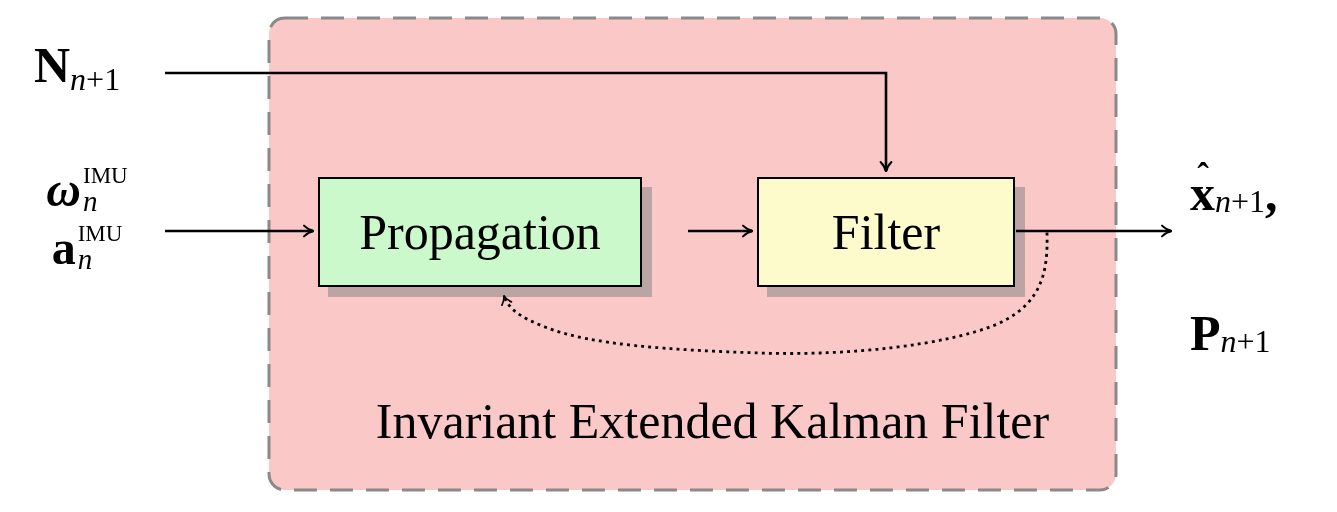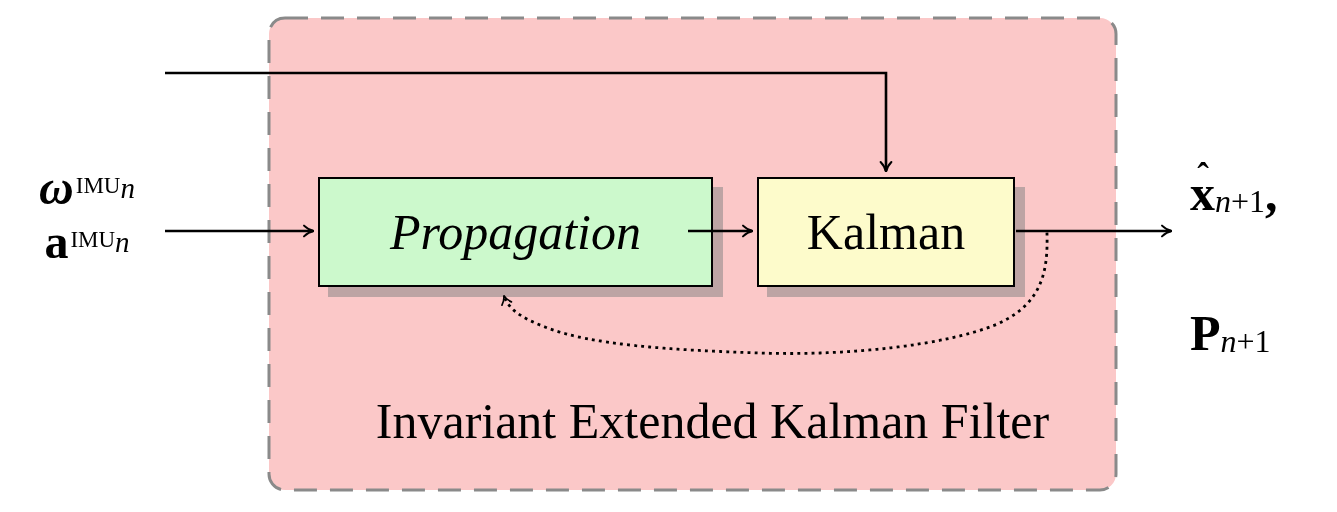--- a/index.html
+++ b/index.html
@@ -11,21 +11,21 @@
   #bg-layer{z-index:0;}
   #line-layer{z-index:3;}
 
   .block{
     position:absolute;z-index:2;box-sizing:border-box;
     display:flex;align-items:center;justify-content:center;
     border:2.6px solid #000;
     box-shadow:10px 10px 0 rgba(128,128,128,0.5);
     font-size:50px;line-height:1;
   }
-  #propagation-block{left:318px;top:177px;width:395px;height:110px;background:#ccf9cc;font-style:italic;}
+  #propagation-block{left:318px;top:177px;width:324px;height:110px;background:#ccf9cc;}
   #update-block{left:757px;top:177px;width:258px;height:110px;background:#fdfbcb;}
 
   #filter-title{
     position:absolute;z-index:2;left:269px;top:396px;width:847px;
     text-align:center;font-size:50px;line-height:1;margin-left:20px;
   }
 
   .mlabel{position:absolute;z-index:2;font-size:50px;line-height:1;font-weight:700;white-space:nowrap;}
   .msub{font-size:32px;font-weight:400;position:relative;top:0.26em;}
   .msub .mvar{font-style:italic;}
@@ -33,21 +33,21 @@
 
   #noise-label{left:34px;top:40px;}
 
   #imu-labels{
     left:28px;top:164px;width:118px;
     display:flex;flex-direction:column;align-items:center;gap:6px;
     font-size:48px;
   }
   .mline{display:flex;align-items:center;}
   .mstack{
-    display:inline-flex;flex-direction:row;align-items:flex-start;
+    display:inline-flex;flex-direction:column;align-items:flex-start;
     font-weight:400;line-height:1.0;margin-left:2px;
   }
   .mstack .msup{font-size:23px;}
   .mstack .mssub{font-size:29px;font-style:italic;}
   .bolditalic{font-style:italic;}
 
   #output-labels{left:1190px;top:158px;line-height:1.40;font-size:50px;}
   .hatwrap{position:relative;display:inline-block;line-height:1;}
   .hat{
     position:absolute;left:50%;top:-0.26em;transform:translateX(-46%);
@@ -60,25 +60,28 @@
 <div id="canvas">
 
   <svg id="bg-layer" class="layer" viewBox="0 0 1337 512">
     <rect x="269" y="18" width="847" height="472" rx="16" ry="16" fill="#fbc8c8" stroke="#8a8a8a" stroke-width="3" stroke-dasharray="23 13"></rect>
   </svg>
 
   <div class="block" id="propagation-block">
     <span>Propagation</span>
   </div>
   <div class="block" id="update-block">
-    <span>Kalman</span>
+    <span>Filter</span>
   </div>
 
   <div id="filter-title">Invariant Extended Kalman Filter</div>
 
+  <div class="mlabel" id="noise-label">
+    <span>N</span><span class="msub"><span class="mvar">n</span><span>+1</span></span>
+  </div>
 
   <div class="mlabel" id="imu-labels">
     <span class="mline">
       <span class="bolditalic">ω</span>
         <span class="mstack">
           <span class="msup">IMU</span>
           <span class="mssub">n</span>
         </span>
     </span>
     <span class="mline">

